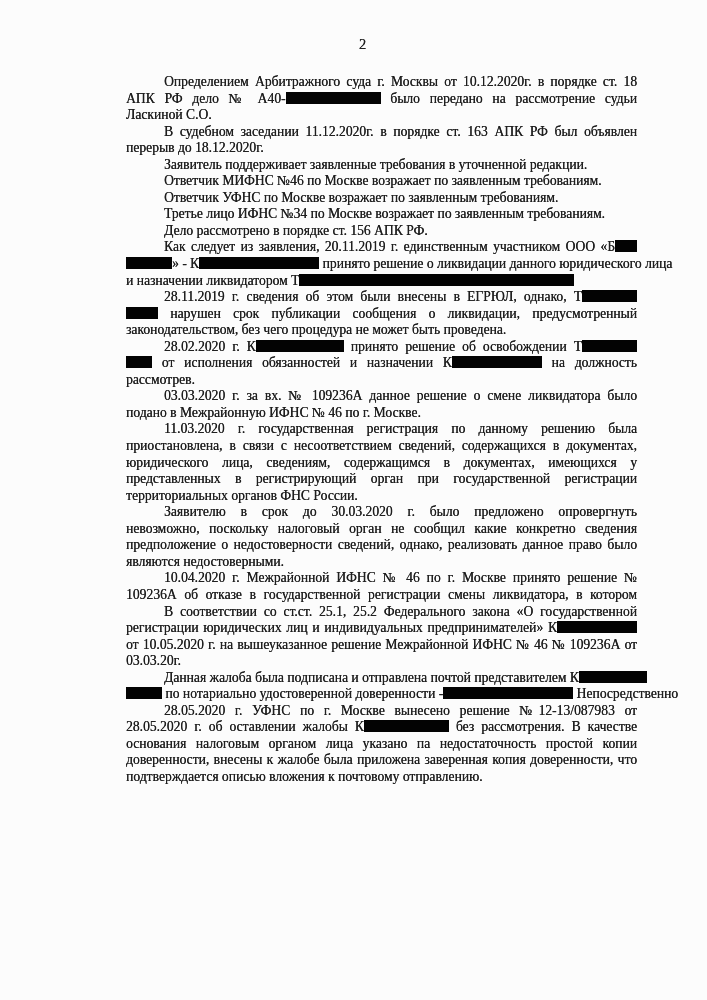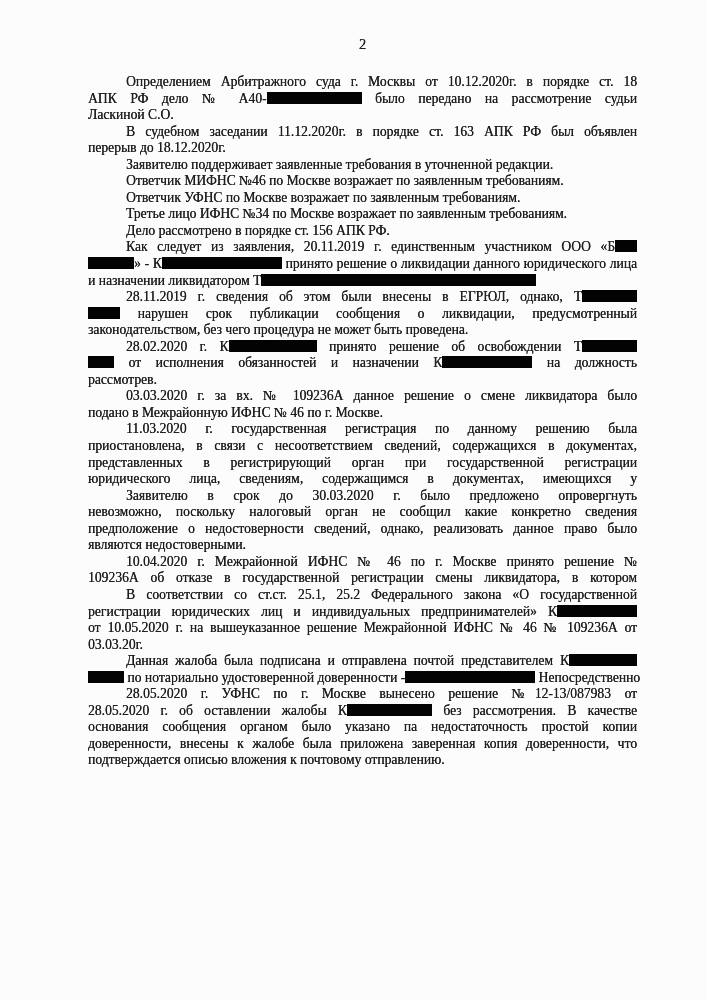--- a/index.html
+++ b/index.html
@@ -22,20 +22,21 @@
     position:absolute;top:74px;left:88px;width:549px;
     font-size:13.6px;
     text-shadow:0.2px 0 0 currentColor;
   }
   .para{margin:0;padding:0;}
   .line{
     line-height:16.55px;height:16.55px;
     text-align:justify;
     text-align-last:justify;
     white-space:nowrap;
+    margin-left:38px;
   }
   .line.last{text-align-last:left;}
   .line.indent{padding-left:38px;}
   .redact{
     display:inline-block;height:12px;
     background:var(--redaction-fill,#000);
     vertical-align:-1px;
   }
 </style>
 </head>
@@ -47,21 +48,21 @@
       <div class="para">
         <div class="line indent">Определением Арбитражного суда г. Москвы от 10.12.2020г. в порядке ст. 18</div>
         <div class="line">АПК РФ дело № А40-<span class="redact" style="width: 95px;"></span> было передано на рассмотрение судьи</div>
         <div class="line last">Ласкиной С.О.</div>
       </div>
       <div class="para">
         <div class="line indent">В судебном заседании 11.12.2020г. в порядке ст. 163 АПК РФ был объявлен</div>
         <div class="line last">перерыв до 18.12.2020г.</div>
       </div>
       <div class="para">
-        <div class="line indent last">Заявителю поддерживает заявленные требования в уточненной редакции.</div>
+        <div class="line indent last">Заявитель поддерживает заявленные требования в уточненной редакции.</div>
       </div>
       <div class="para">
         <div class="line indent last">Ответчик МИФНС №46 по Москве возражает по заявленным требованиям.</div>
       </div>
       <div class="para">
         <div class="line indent last">Ответчик УФНС по Москве возражает по заявленным требованиям.</div>
       </div>
       <div class="para">
         <div class="line indent last">Третье лицо ИФНС №34 по Москве возражает по заявленным требованиям.</div>
       </div>
@@ -83,22 +84,23 @@
         <div class="line"><span class="redact" style="width: 26px;"></span> от исполнения обязанностей и назначении К<span class="redact" style="width: 90px;"></span> на должность</div>
         <div class="line last">рассмотрев.</div>
       </div>
       <div class="para">
         <div class="line indent">03.03.2020 г. за вх. № 109236А данное решение о смене ликвидатора было</div>
         <div class="line last">подано в Межрайонную ИФНС № 46 по г. Москве.</div>
       </div>
       <div class="para">
         <div class="line indent">11.03.2020 г. государственная регистрация по данному решению была</div>
         <div class="line">приостановлена, в связи с несоответствием сведений, содержащихся в документах,</div>
+        <div class="line">юридического лица, сведениям, содержащимся в документах, имеющихся у</div>
         <div class="line">представленных в регистрирующий орган при государственной регистрации</div>
-        <div class="line">юридического лица, сведениям, содержащимся в документах, имеющихся у</div>
+        <div class="line last">территориальных органов ФНС России.</div>
       </div>
       <div class="para">
         <div class="line indent">Заявителю в срок до 30.03.2020 г. было предложено опровергнуть</div>
         <div class="line">невозможно, поскольку налоговый орган не сообщил какие конкретно сведения</div>
         <div class="line">предположение о недостоверности сведений, однако, реализовать данное право было</div>
         <div class="line last">являются недостоверными.</div>
       </div>
       <div class="para">
         <div class="line indent">10.04.2020 г. Межрайонной ИФНС № 46 по г. Москве принято решение №</div>
         <div class="line">109236А об отказе в государственной регистрации смены ликвидатора, в котором</div>
@@ -109,18 +111,18 @@
         <div class="line">от 10.05.2020 г. на вышеуказанное решение Межрайонной ИФНС № 46 № 109236А от</div>
         <div class="line last">03.03.20г.</div>
       </div>
       <div class="para">
         <div class="line indent">Данная жалоба была подписана и отправлена почтой представителем К<span class="redact" style="width: 68px;"></span></div>
         <div class="line"><span class="redact" style="width: 36px;"></span> по нотариально удостоверенной доверенности -<span class="redact" style="width: 130px;"></span> Непосредственно</div>
       </div>
       <div class="para">
         <div class="line indent">28.05.2020 г. УФНС по г. Москве вынесено решение №12-13/087983 от</div>
         <div class="line">28.05.2020 г. об оставлении жалобы К<span class="redact" style="width: 85px;"></span> без рассмотрения. В качестве</div>
-        <div class="line">основания сообщения органом было указано па недостаточность простой копии</div>
+        <div class="line">основания налоговым органом лица указано па недостаточность простой копии</div>
         <div class="line">доверенности, внесены к жалобе была приложена заверенная копия доверенности, что</div>
         <div class="line last">подтверждается описью вложения к почтовому отправлению.</div>
       </div>
     </div>
 </div>
 
 </body></html>

